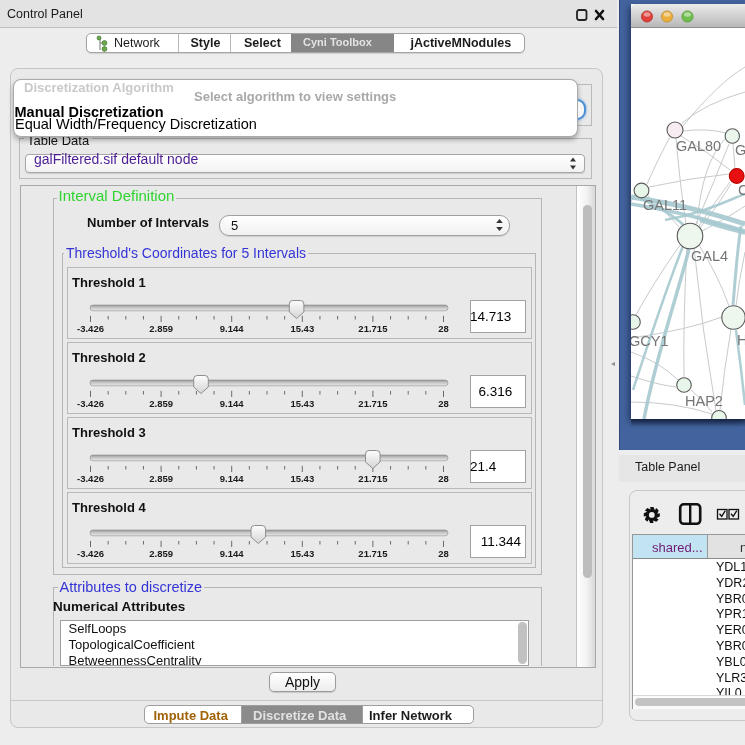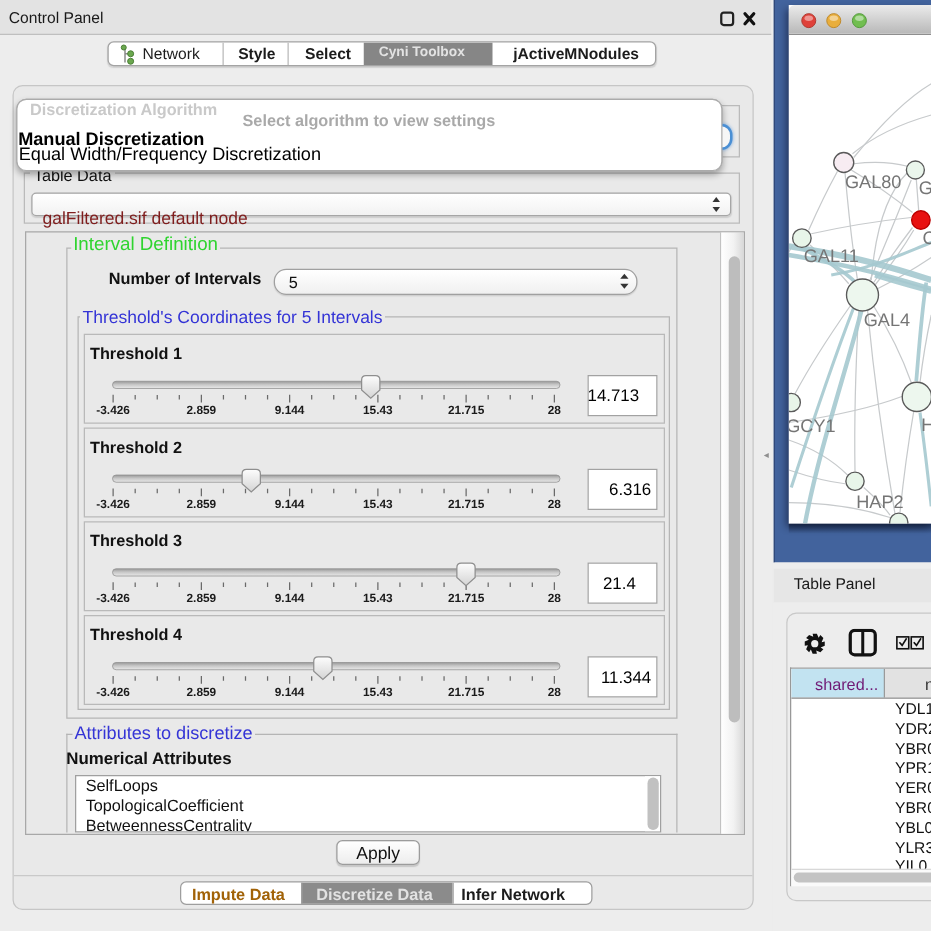--- a/index.html
+++ b/index.html
@@ -36,21 +36,21 @@
 <div class="abs" style="left:244px;top:35.5px;color:#1C1C1C;font-size:12.5px;font-weight:bold">Select</div>
 <div class="abs" style="left:303px;top:35.5px;color:#E3E3E3;font-size:11px;font-weight:bold">Cyni Toolbox</div>
 <div class="abs" style="left:410.5px;top:35.5px;color:#1C1C1C;font-size:12.5px;font-weight:bold">jActiveMNodules</div>
 
 <div class="abs" style="left:19px;top:84px;width:573px;height:42px;border:1px solid #BABABA;box-sizing:border-box"></div>
 
 <div class="abs" style="left:19px;top:138px;width:573px;height:41px;border:1px solid #BABABA;box-sizing:border-box"></div>
 <div class="abs t13" style="left:24px;top:133px;background:#E9E9E9;padding:0 3px;height:13px">Table Data</div>
 
 <div class="abs" style="left:25px;top:154px;width:560px;height:19px;border:1px solid #A6A6A6;border-radius:4px;background:linear-gradient(#FFFFFF,#F2F2F2);box-sizing:border-box;box-shadow:0 1px 1px rgba(0,0,0,0.12)"></div>
-<div class="abs" style="left:34px;top:166px;font-size:14px;color:#7f1d1d">galFiltered.sif default node</div>
+<div class="abs" style="left:34px;top:151px;font-size:14px;color:#4c1d95">galFiltered.sif default node</div>
 <svg class="abs" style="left:567px;top:156px" width="12" height="15" viewBox="0 0 12 15">
   <path d="M6 1.5 L9 5.5 L3 5.5 Z" fill="#333"></path>
   <path d="M6 13.5 L9 9.5 L3 9.5 Z" fill="#333"></path>
 </svg>
 
 <div class="abs" style="left:20px;top:185px;width:576px;height:483px;border:1px solid #A8A8A8;background:#E9E9E9;box-sizing:border-box"></div>
 
 <div class="abs" style="left:576px;top:186px;width:1px;height:481px;background:#C2C2C2"></div>
 <div class="abs" style="left:577px;top:186px;width:18px;height:481px;background:linear-gradient(to right,#FFFFFF,#F2F2F2 55%,#D8D8D8)"></div>
 <div class="abs" style="left:582.5px;top:205px;width:9px;height:373px;background:#BDBDBD;border-radius:5px"></div>
@@ -144,21 +144,21 @@
     <line x1="376.50" y1="22.8" x2="376.50" y2="29" stroke="#6A6A6A" stroke-width="1"></line>
 <text x="23.50" y="38.6" text-anchor="middle" font-size="9.5" font-weight="bold" fill="#1A1A1A">-3.426</text>
     <text x="94.10" y="38.6" text-anchor="middle" font-size="9.5" font-weight="bold" fill="#1A1A1A">2.859</text>
     <text x="164.70" y="38.6" text-anchor="middle" font-size="9.5" font-weight="bold" fill="#1A1A1A">9.144</text>
     <text x="235.30" y="38.6" text-anchor="middle" font-size="9.5" font-weight="bold" fill="#1A1A1A">15.43</text>
     <text x="305.90" y="38.6" text-anchor="middle" font-size="9.5" font-weight="bold" fill="#1A1A1A">21.715</text>
     <text x="376.50" y="38.6" text-anchor="middle" font-size="9.5" font-weight="bold" fill="#1A1A1A">28</text>
 <path d="M 126.7 19 L 126.7 11 Q 126.7 7.5 130.2 7.5 L 137.8 7.5 Q 141.3 7.5 141.3 11 L 141.3 19 L 134.0 25.5 Z" fill="url(#thm)" stroke="#8E8E8E" stroke-width="1"></path>
 </svg>
 <div class="abs" style="left:470px;top:375px;width:56px;height:33px;background:#FFF;border:1px solid #A2A2A2;box-sizing:border-box"></div>
-<div class="abs" style="left:470px;top:375px;width:51px;height:33px;font-size:13.5px;color:#000;text-align:right;line-height:33px">6.316</div>
+<div class="abs" style="left:470px;top:375px;width:51px;height:33px;font-size:13.5px;color:#000;text-align:center;line-height:33px">6.316</div>
 <div class="abs" style="left:67px;top:417px;width:465px;height:72px;border:1px solid #B9B9B9;box-sizing:border-box"></div>
 <div class="abs b13" style="left:72px;top:425px">Threshold 3</div>
 <svg class="abs" style="left:67px;top:443px" width="465" height="46" viewBox="0 0 465 46" font-family="Liberation Sans">
 <rect x="23" y="12" width="358" height="5.8" rx="2.9" fill="url(#trk)" stroke="#8F8F8F" stroke-width="0.6"></rect>
 <line x1="23.50" y1="22.8" x2="23.50" y2="29" stroke="#6A6A6A" stroke-width="1"></line>
     <line x1="41.15" y1="23" x2="41.15" y2="26.5" stroke="#6A6A6A" stroke-width="1"></line>
     <line x1="58.80" y1="23" x2="58.80" y2="26.5" stroke="#6A6A6A" stroke-width="1"></line>
     <line x1="76.45" y1="23" x2="76.45" y2="26.5" stroke="#6A6A6A" stroke-width="1"></line>
     <line x1="94.10" y1="22.8" x2="94.10" y2="29" stroke="#6A6A6A" stroke-width="1"></line>
     <line x1="111.75" y1="23" x2="111.75" y2="26.5" stroke="#6A6A6A" stroke-width="1"></line>
@@ -179,21 +179,21 @@
     <line x1="376.50" y1="22.8" x2="376.50" y2="29" stroke="#6A6A6A" stroke-width="1"></line>
 <text x="23.50" y="38.6" text-anchor="middle" font-size="9.5" font-weight="bold" fill="#1A1A1A">-3.426</text>
     <text x="94.10" y="38.6" text-anchor="middle" font-size="9.5" font-weight="bold" fill="#1A1A1A">2.859</text>
     <text x="164.70" y="38.6" text-anchor="middle" font-size="9.5" font-weight="bold" fill="#1A1A1A">9.144</text>
     <text x="235.30" y="38.6" text-anchor="middle" font-size="9.5" font-weight="bold" fill="#1A1A1A">15.43</text>
     <text x="305.90" y="38.6" text-anchor="middle" font-size="9.5" font-weight="bold" fill="#1A1A1A">21.715</text>
     <text x="376.50" y="38.6" text-anchor="middle" font-size="9.5" font-weight="bold" fill="#1A1A1A">28</text>
 <path d="M 298.5 19 L 298.5 11 Q 298.5 7.5 302.0 7.5 L 309.6 7.5 Q 313.1 7.5 313.1 11 L 313.1 19 L 305.8 25.5 Z" fill="url(#thm)" stroke="#8E8E8E" stroke-width="1"></path>
 </svg>
 <div class="abs" style="left:470px;top:450px;width:56px;height:33px;background:#FFF;border:1px solid #A2A2A2;box-sizing:border-box"></div>
-<div class="abs" style="left:470px;top:450px;width:51px;height:33px;font-size:13.5px;color:#000;text-align:center;line-height:33px">21.4</div>
+<div class="abs" style="left:470px;top:450px;width:51px;height:33px;font-size:13.5px;color:#000;text-align:left;line-height:33px">21.4</div>
 <div class="abs" style="left:67px;top:492px;width:465px;height:72px;border:1px solid #B9B9B9;box-sizing:border-box"></div>
 <div class="abs b13" style="left:72px;top:500px">Threshold 4</div>
 <svg class="abs" style="left:67px;top:518px" width="465" height="46" viewBox="0 0 465 46" font-family="Liberation Sans">
 <rect x="23" y="12" width="358" height="5.8" rx="2.9" fill="url(#trk)" stroke="#8F8F8F" stroke-width="0.6"></rect>
 <line x1="23.50" y1="22.8" x2="23.50" y2="29" stroke="#6A6A6A" stroke-width="1"></line>
     <line x1="41.15" y1="23" x2="41.15" y2="26.5" stroke="#6A6A6A" stroke-width="1"></line>
     <line x1="58.80" y1="23" x2="58.80" y2="26.5" stroke="#6A6A6A" stroke-width="1"></line>
     <line x1="76.45" y1="23" x2="76.45" y2="26.5" stroke="#6A6A6A" stroke-width="1"></line>
     <line x1="94.10" y1="22.8" x2="94.10" y2="29" stroke="#6A6A6A" stroke-width="1"></line>
     <line x1="111.75" y1="23" x2="111.75" y2="26.5" stroke="#6A6A6A" stroke-width="1"></line>

